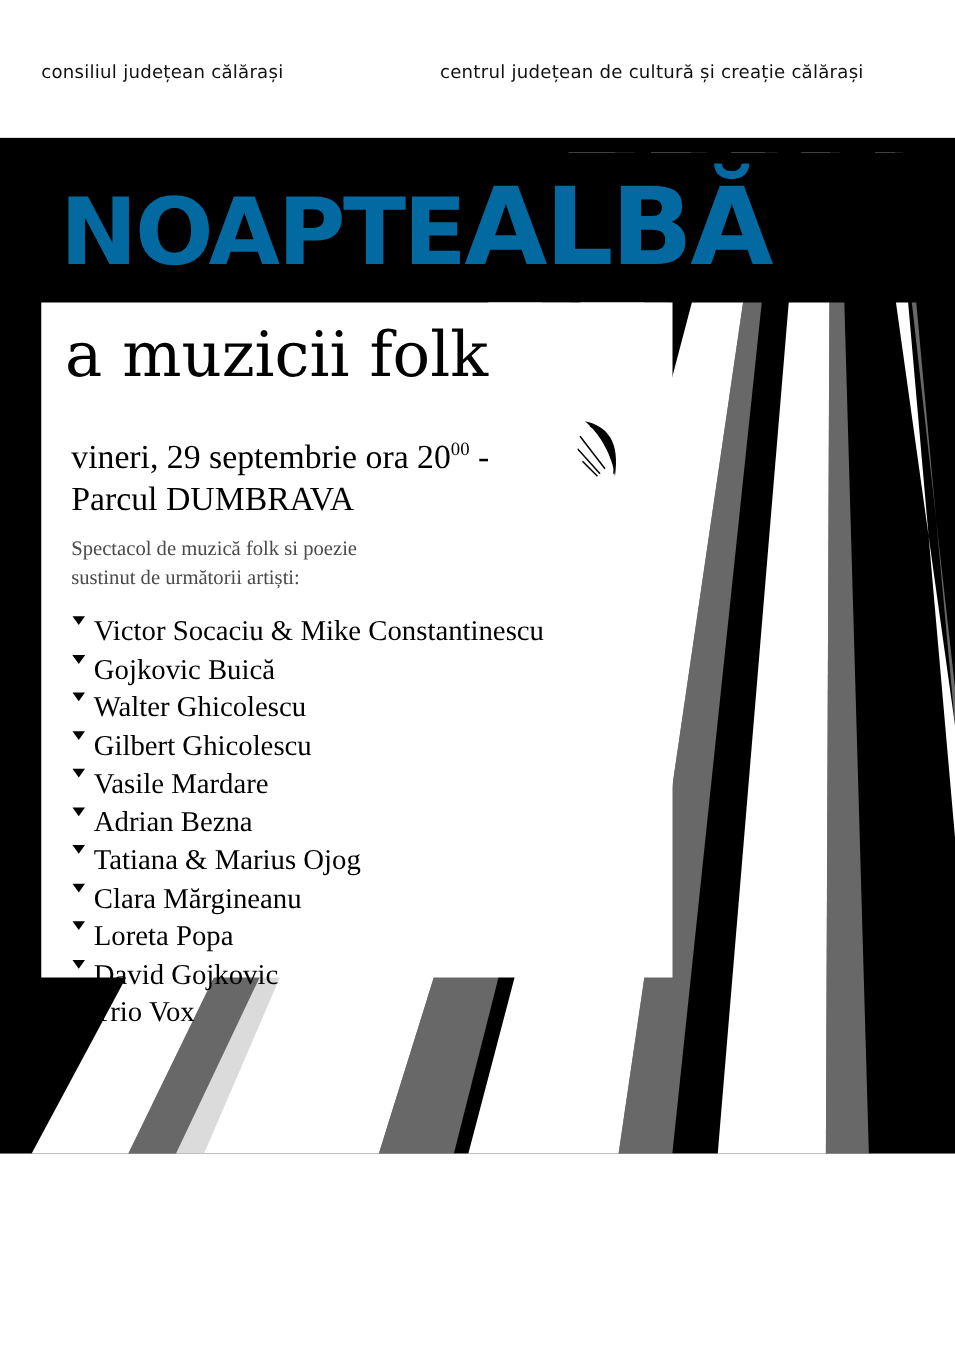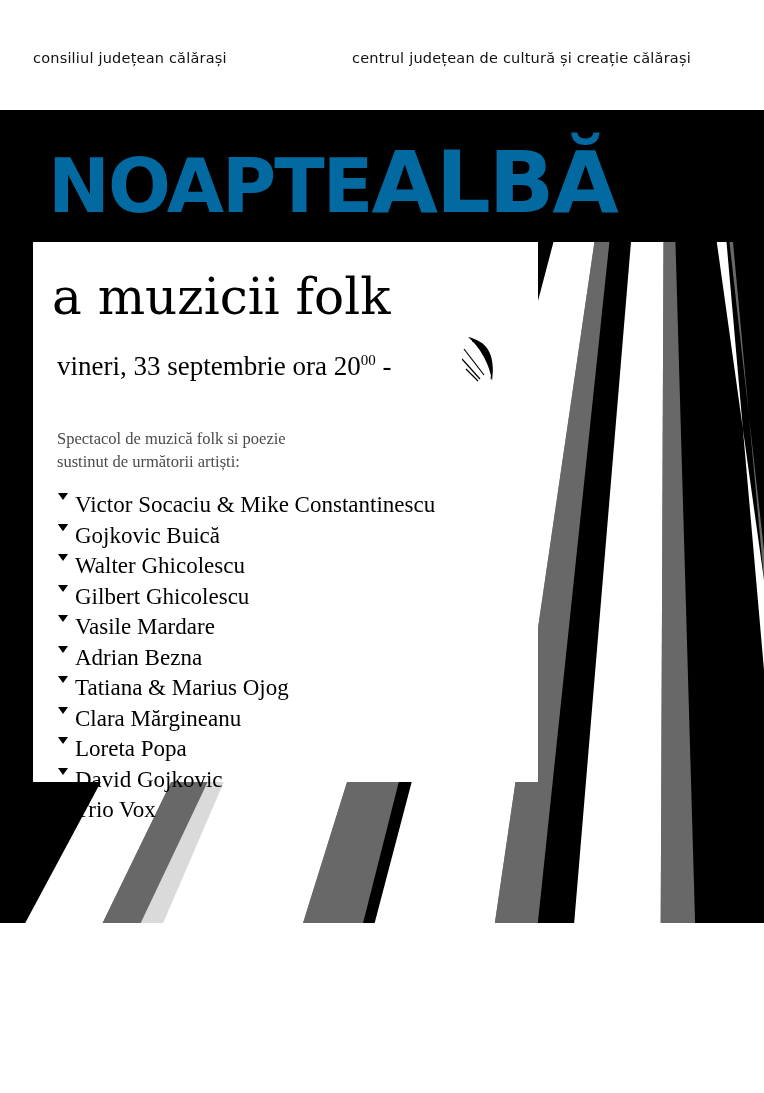--- a/index.html
+++ b/index.html
@@ -88,21 +88,21 @@
     left: 33px;
     top: 242px;
     width: 505px;
     height: 540px;
     background: #ffffff;
   }
 
   .subtitle {
     position: absolute;
     left: 52px;
-    top: 268px;
+    top: 255px;
     font-family: "DejaVu Serif", serif;
     font-size: 50px;
     color: #000000;
     white-space: nowrap;
   }
 
   .when {
     position: absolute;
     left: 57px;
     top: 343px;
@@ -207,21 +207,22 @@
   <div class="title-band"></div>
   <div class="title-text">
     <span class="t1">NOAPTE</span><span class="t2">ALBĂ</span>
   </div>
 
   <div class="panel"></div>
 
   <div class="subtitle">a muzicii folk</div>
 
   <div class="when">
-    <span>vineri, 33 septembrie ora 20</span><sup>00</sup><span> -</span>
+    <span>vineri, 29 septembrie ora 20</span><sup>00</sup><span> -</span>
+    <span class="line2">Parcul DUMBRAVA</span>
   </div>
 
   <svg class="swash" viewBox="0 0 52 50" xmlns="http://www.w3.org/2000/svg">
     <path d="M6 2 C24 6, 34 18, 30 46 C28 30, 18 12, 6 2 Z" fill="#000000"></path>
     <path d="M10 6 C26 12, 32 26, 29 44" stroke="#000000" stroke-width="1" fill="none"></path>
     <path d="M2 14 L22 40" stroke="#000000" stroke-width="1.2"></path>
     <path d="M0 24 L18 44" stroke="#000000" stroke-width="1.2"></path>
     <path d="M4 34 L16 46" stroke="#000000" stroke-width="1.2"></path>
   </svg>
 

